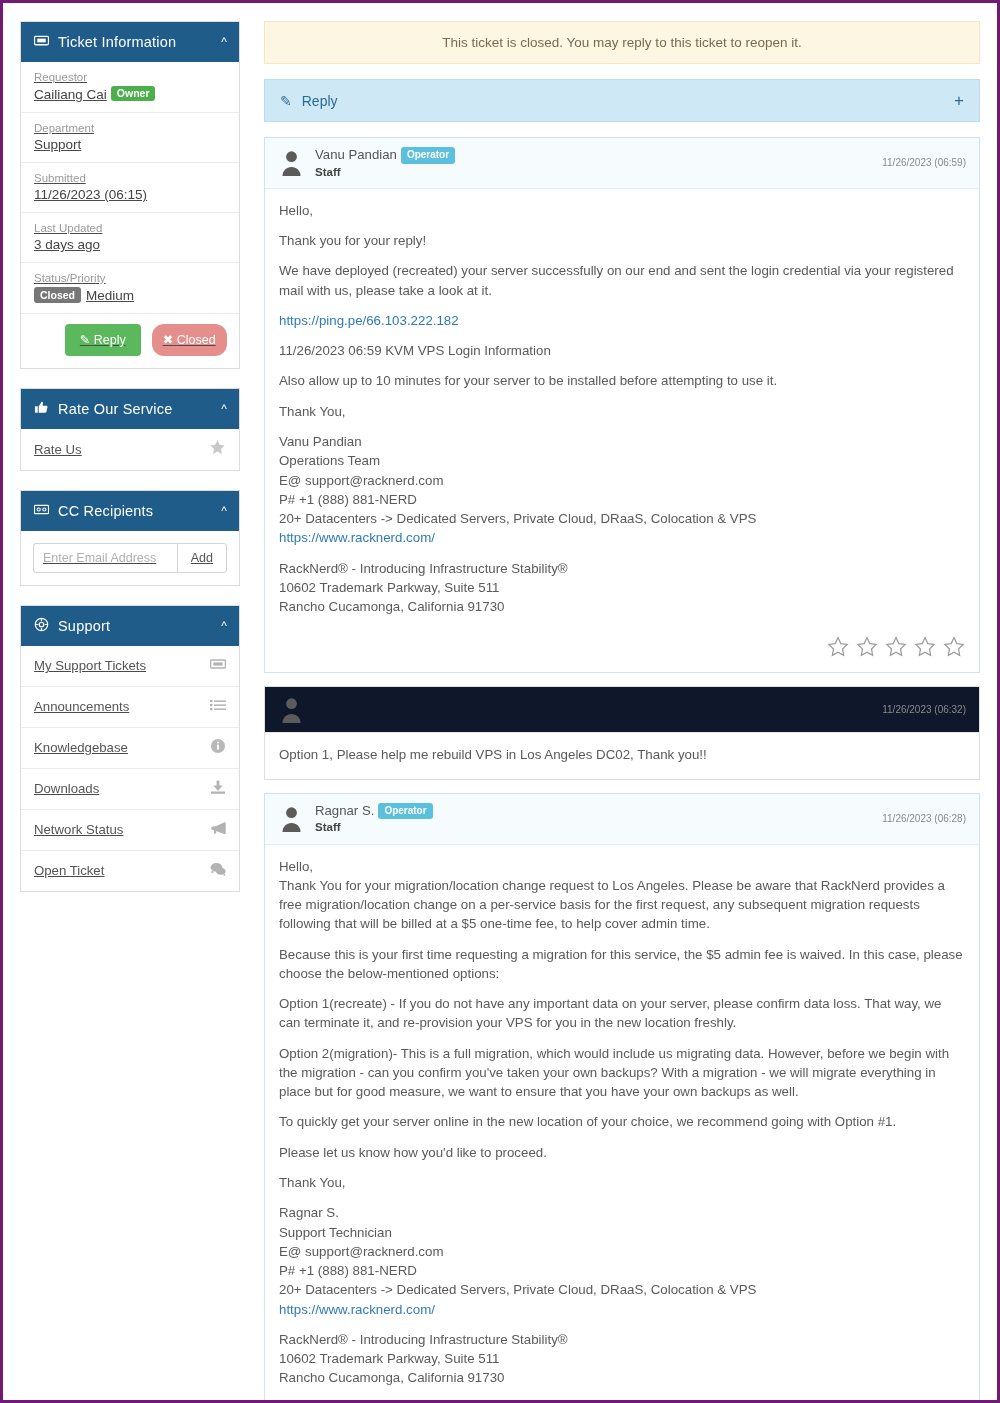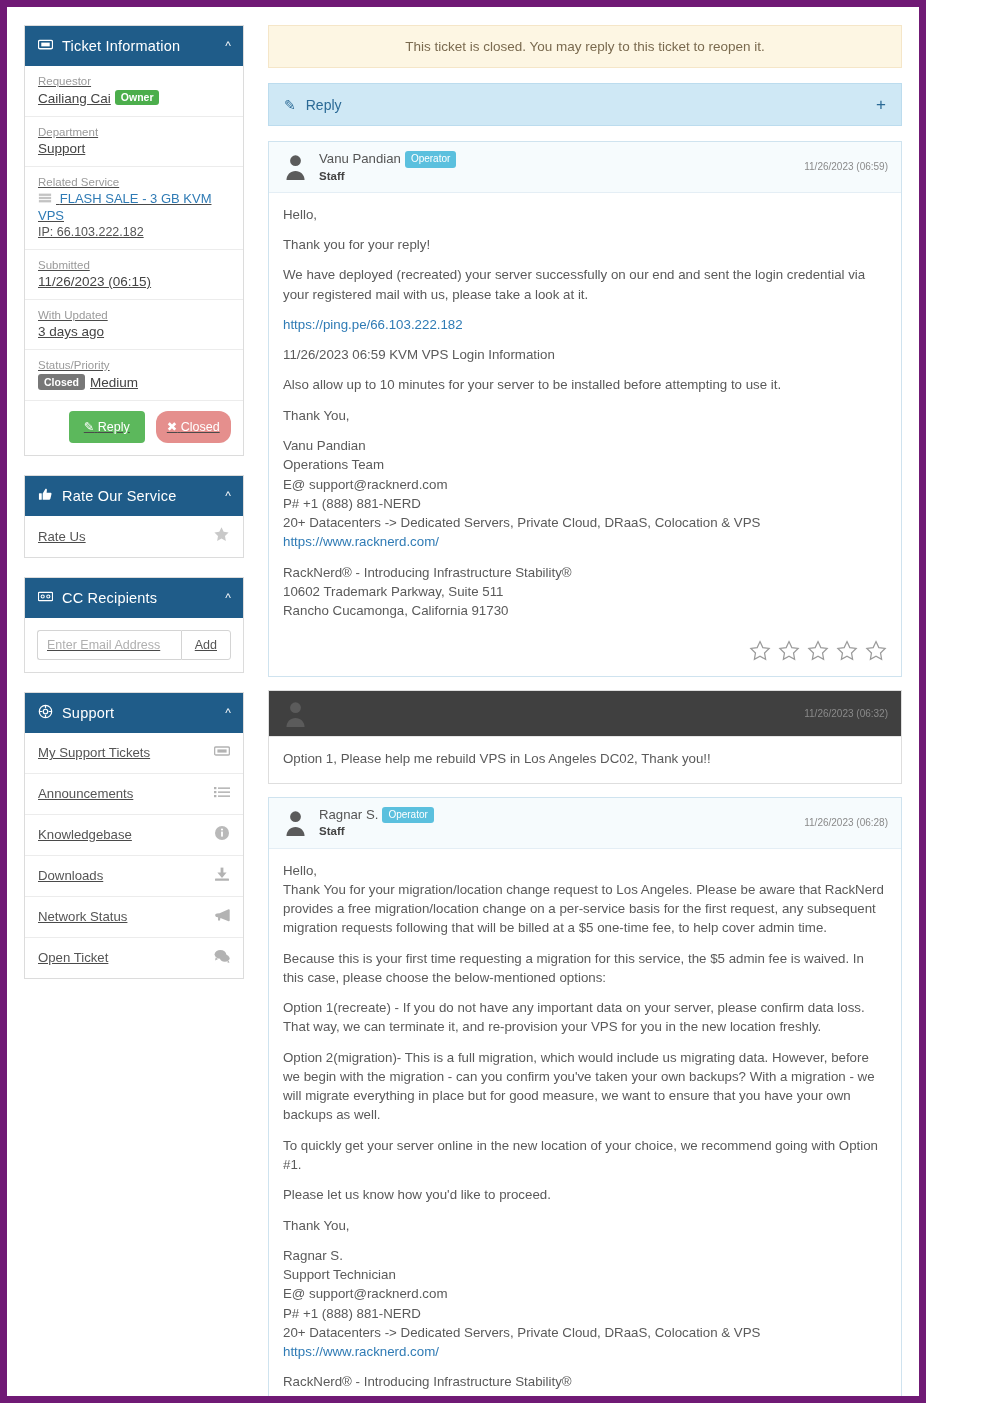--- a/index.html
+++ b/index.html
@@ -5,21 +5,21 @@
   * { box-sizing: border-box; }
   html, body { margin:0; padding:0; }
   body {
     width:1000px; height:1403px;
     background:#ffffff;
     font-family:"Liberation Sans", sans-serif;
     font-size:13px;
     color:#4a4a4a;
     -webkit-font-smoothing:antialiased;
   }
-  #page { position:relative; width:926px; height:1403px; border:7px solid #701a75; overflow:hidden; background:#fff; }
+  #page { position:relative; width:1000px; height:1403px; border:3px solid #701a75; overflow:hidden; background:#fff; }
 
   
   .wrap { display:flex; padding:18px 17px 0 17px; gap:24px; align-items:flex-start; }
   .sidebar { width:220px; flex:0 0 220px; }
   .content { flex:1 1 auto; min-width:0; }
 
   
   .panel { background:#fff; border:1px solid #dcdcdc; margin-bottom:19px; }
   .panel-head {
     background:#1f5c89; color:#ffffff;
@@ -92,28 +92,28 @@
   }
   .reply-bar .rb-label { flex:1 1 auto; margin-left:10px; }
   .reply-bar .rb-plus { font-size:17px; line-height:1; }
 
   
   .msg { border:1px solid #cfe3ef; margin-bottom:13px; background:#fff; }
   .msg-head {
     display:flex; align-items:center; gap:10px;
     padding:9px 13px; background:#f6fbfd; border-bottom:1px solid #e4eef5;
   }
-  .msg.client > .msg-head { background:#404040; border-bottom:1px solid #e6e6e6; }
+  .msg.client > .msg-head { background:#0f172a; border-bottom:1px solid #e6e6e6; }
   .msg.client { border:1px solid #dedede; }
   .avatar { width:27px; height:27px; flex:0 0 27px; }
   .who { flex:1 1 auto; line-height:1.25; min-width:0; }
   .who-name { font-size:13.2px; color:#555; }
   .badge-op {
     display:inline-block; background:#5bc0de; color:#fff; font-size:10px;
-    font-weight:normal; padding:2px 6px; border-radius:3px; margin-left:4px;
+    font-weight:bold; padding:2px 6px; border-radius:3px; margin-left:4px;
     vertical-align:1px;
   }
   .who-role { font-size:11.5px; font-weight:bold; color:#444; margin-top:1px; }
   .msg-time { font-size:10px; color:#8a8a8a; white-space:nowrap; }
   .redact {
     width:125px; height:27px; border-radius:2px;
     background:
       radial-gradient(ellipse 38px 15px at 62% 55%, rgba(168,214,168,.55) 0%, rgba(200,228,200,.28) 48%, rgba(236,240,236,0) 78%),
       radial-gradient(ellipse 45px 16px at 24% 50%, rgba(222,222,226,.75) 0%, rgba(238,238,240,.35) 60%, rgba(244,244,244,0) 100%),
       #eef0ee;
@@ -154,42 +154,28 @@
             <div class="info-value">
               <span>Cailiang Cai</span><span class="badge-owner">Owner</span>
             </div>
           </div>
 
           <div class="info-row">
             <div class="info-label">Department</div>
             <div class="info-value">Support</div>
           </div>
 
-          <div class="info-row">
-            <div class="info-label">Related Service</div>
-            <div class="info-value">
-              <span style="display:inline-block;vertical-align:-2px;margin-right:4px;">
-                <svg width="14" height="14" viewBox="0 0 16 16">
-                    <rect x="1" y="3" width="14" height="2.6" fill="#c3c3c3"></rect>
-                    <rect x="1" y="6.7" width="14" height="2.6" fill="#c3c3c3"></rect>
-                    <rect x="1" y="10.4" width="14" height="2.6" fill="#c3c3c3"></rect>
-                  </svg>
-              </span>
-              <a class="svc-link" href="#">FLASH SALE - 3 GB KVM VPS</a>
-              <div class="ip-line">IP: 66.103.222.182</div>
-            </div>
-          </div>
 
           <div class="info-row">
             <div class="info-label">Submitted</div>
             <div class="info-value">11/26/2023 (06:15)</div>
           </div>
 
           <div class="info-row">
-            <div class="info-label">With Updated</div>
+            <div class="info-label">Last Updated</div>
             <div class="info-value">3 days ago</div>
           </div>
 
           <div class="info-row">
             <div class="info-label">Status/Priority</div>
             <div class="info-value">
               <span class="badge-closed">Closed</span><span>Medium</span>
             </div>
           </div>
 

